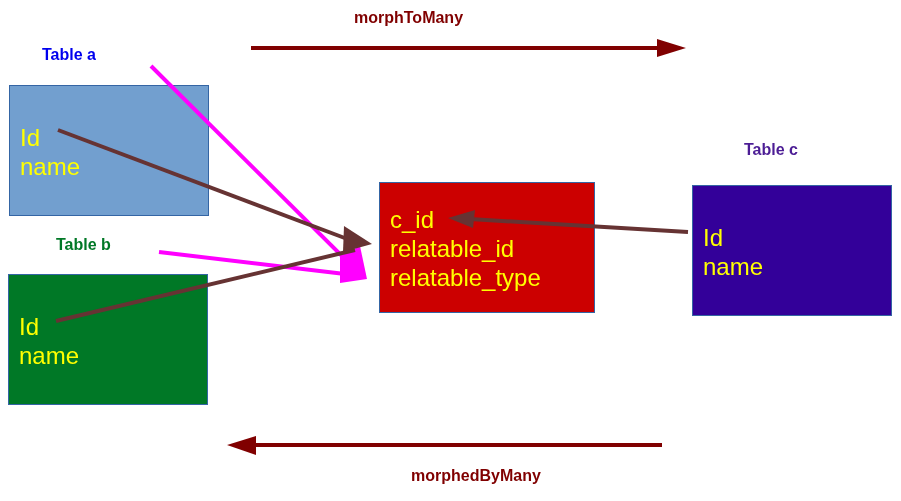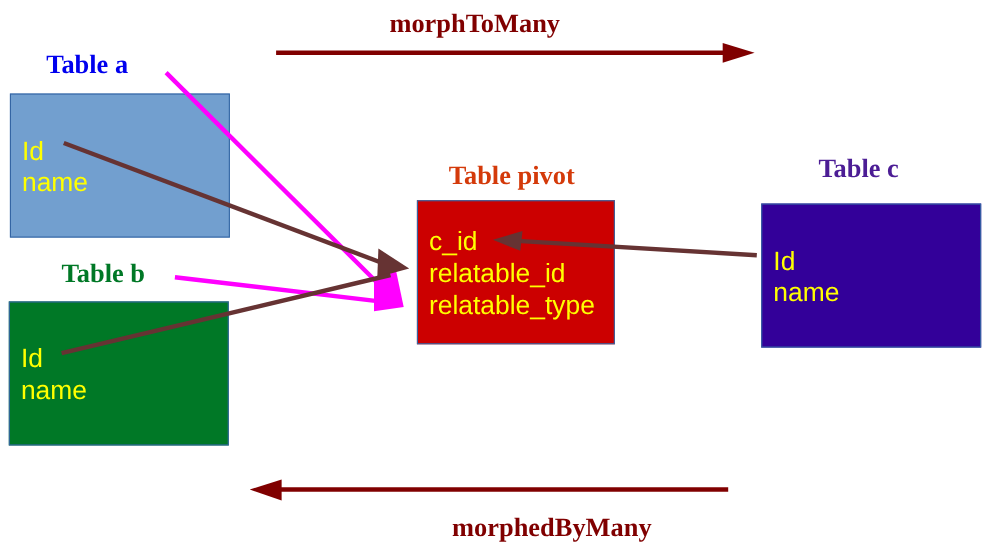--- a/index.html
+++ b/index.html
@@ -1,18 +1,18 @@
 <!DOCTYPE html>
 <html><head>
   <meta charset="utf-8">
   <style>
     html, body { margin: 0; padding: 0; background: #ffffff; }
     #canvas { position: relative; width: 901px; height: 501px; overflow: hidden; background: #ffffff;
       font-family: "Liberation Sans", sans-serif; }
-    .label { position: absolute; font-weight: bold; font-size: 24px; white-space: nowrap; line-height: 1; font-family: Liberation Serif, serif; }
+    .label { position: absolute; font-weight: bold; font-size: 16px; white-space: nowrap; line-height: 1; }
     .box { position: absolute; box-sizing: border-box; border: 1px solid #3465a4; }
     .fields { position: absolute; left: 10px; color: #ffff00; font-size: 24px; line-height: 29px; }
     .fields div { white-space: nowrap; }
     svg#arrows { position: absolute; left: 0; top: 0; width: 901px; height: 501px; pointer-events: none; }
   </style>
 </head>
 <body>
 
 <div id="canvas">
 
@@ -28,22 +28,21 @@
   </div>
 
   <div class="label" style="left:56px; top:237px; color:#007826;">Table b</div>
   <div class="box" style="left:8px; top:274px; width:200px; height:131px; background:#007826;">
     <div class="fields" style="top:37px;">
       <div>Id</div>
       <div>name</div>
     </div>
   </div>
 
-  <div class="label" style="left:408px; top:148px; color:#d43a0a;">Table pivot</div>
-  <div class="box" style="left:379px; top:182px; width:180px; height:131px; background:#cc0000;">
+  <div class="box" style="left:379px; top:182px; width:216px; height:131px; background:#cc0000;">
     <div class="fields" style="top:22px;">
       <div>c_id</div>
       <div>relatable_id</div>
       <div>relatable_type</div>
     </div>
   </div>
 
   <div class="label" style="left:744px; top:142px; color:#4c1d95;">Table c</div>
   <div class="box" style="left:692px; top:185px; width:200px; height:131px; background:#330099;">
     <div class="fields" style="top:37px;">

